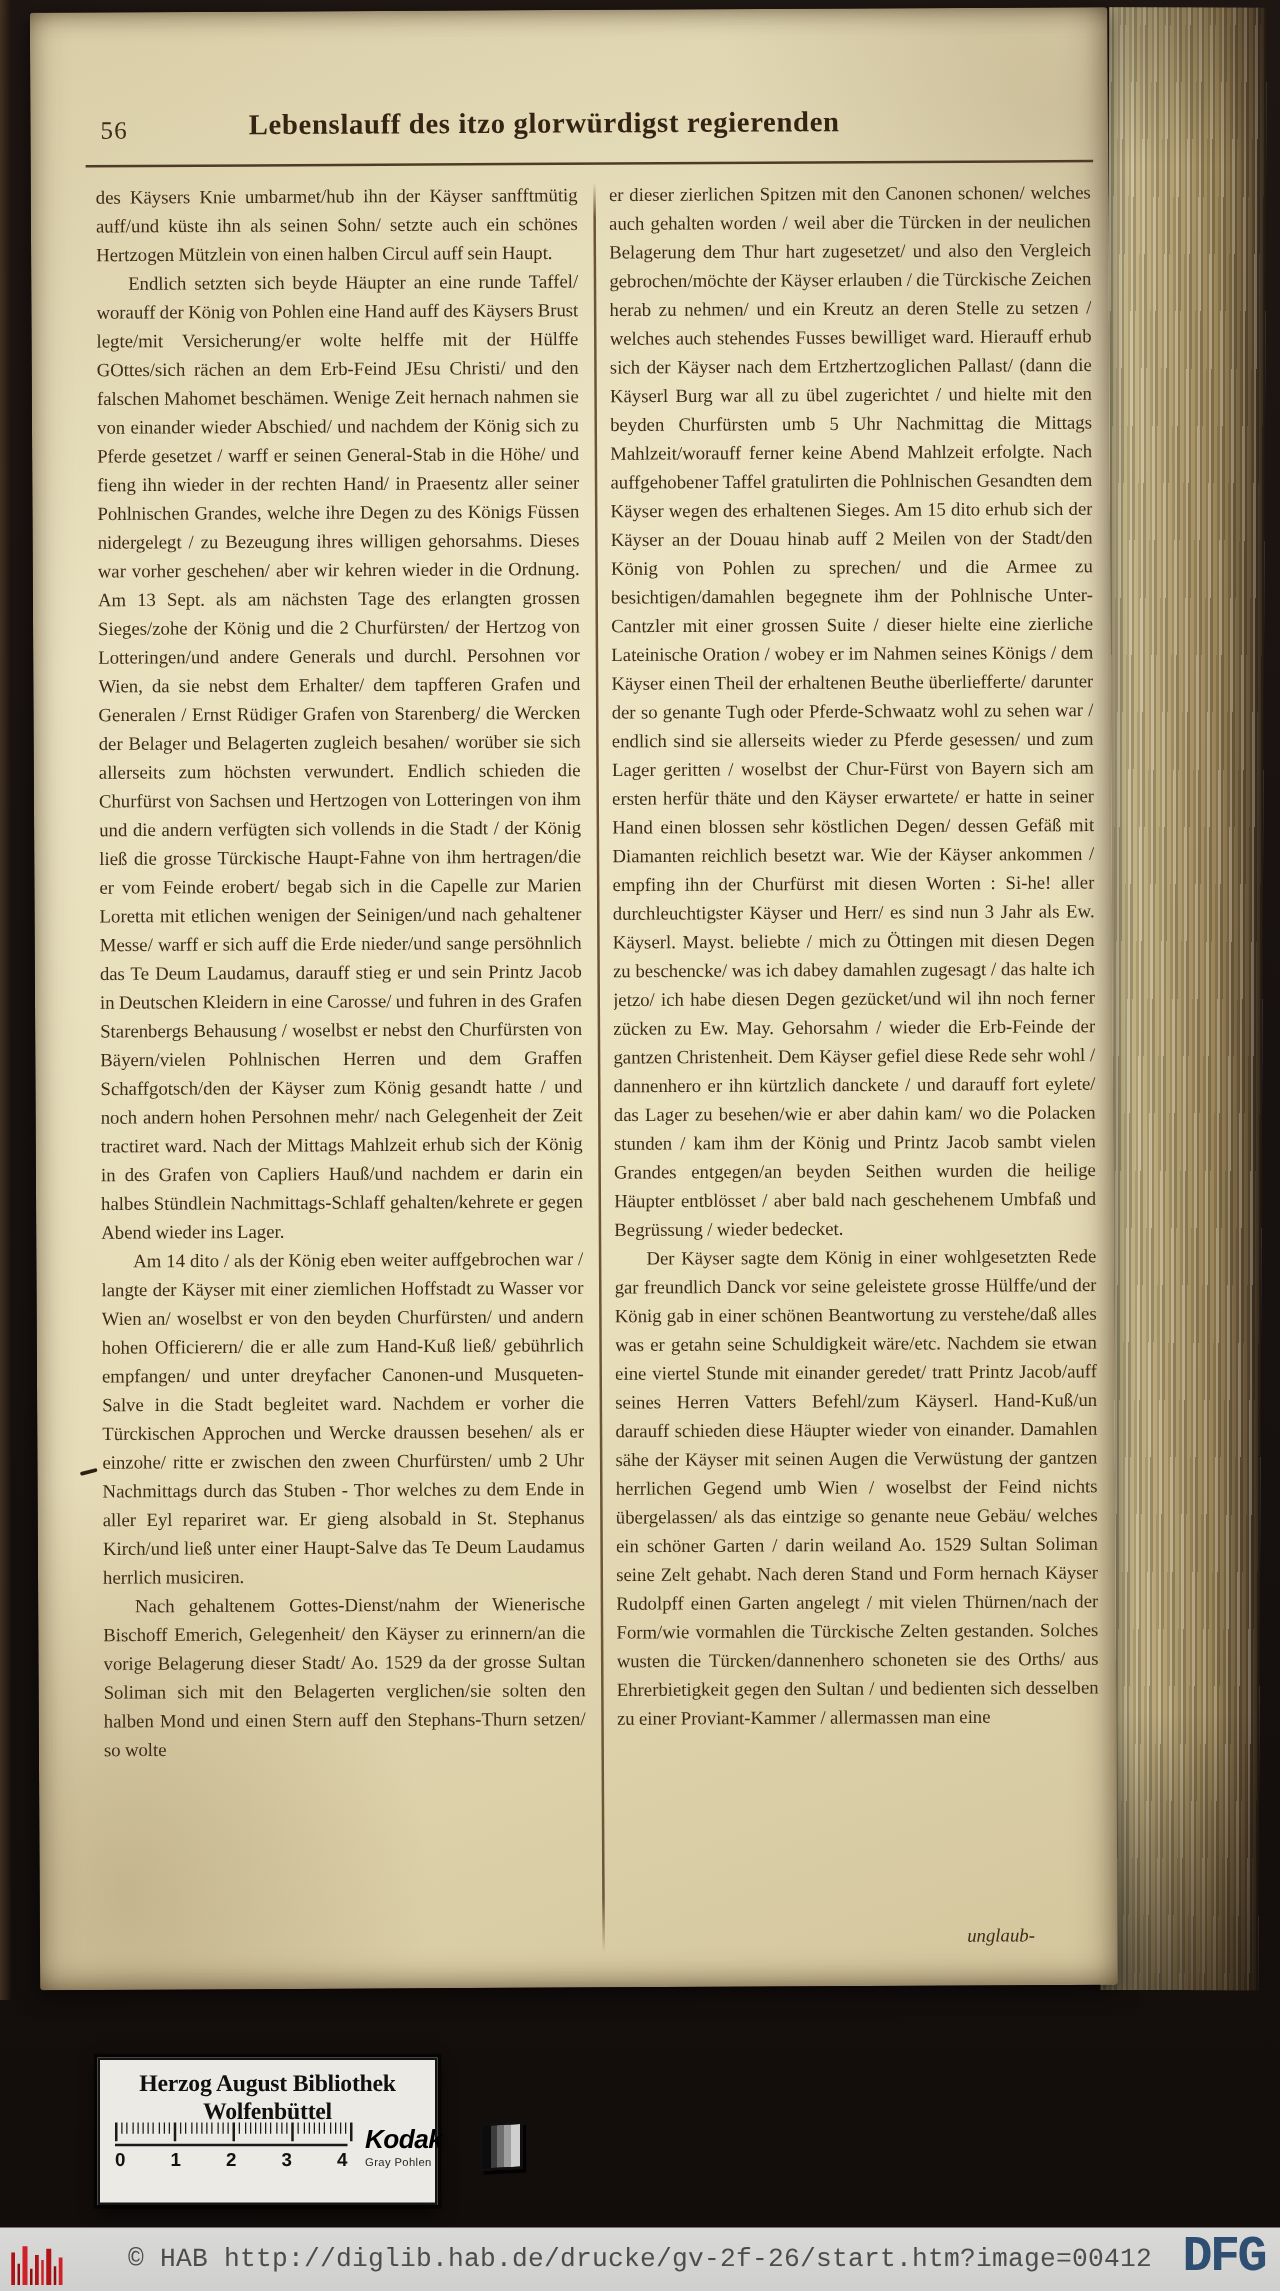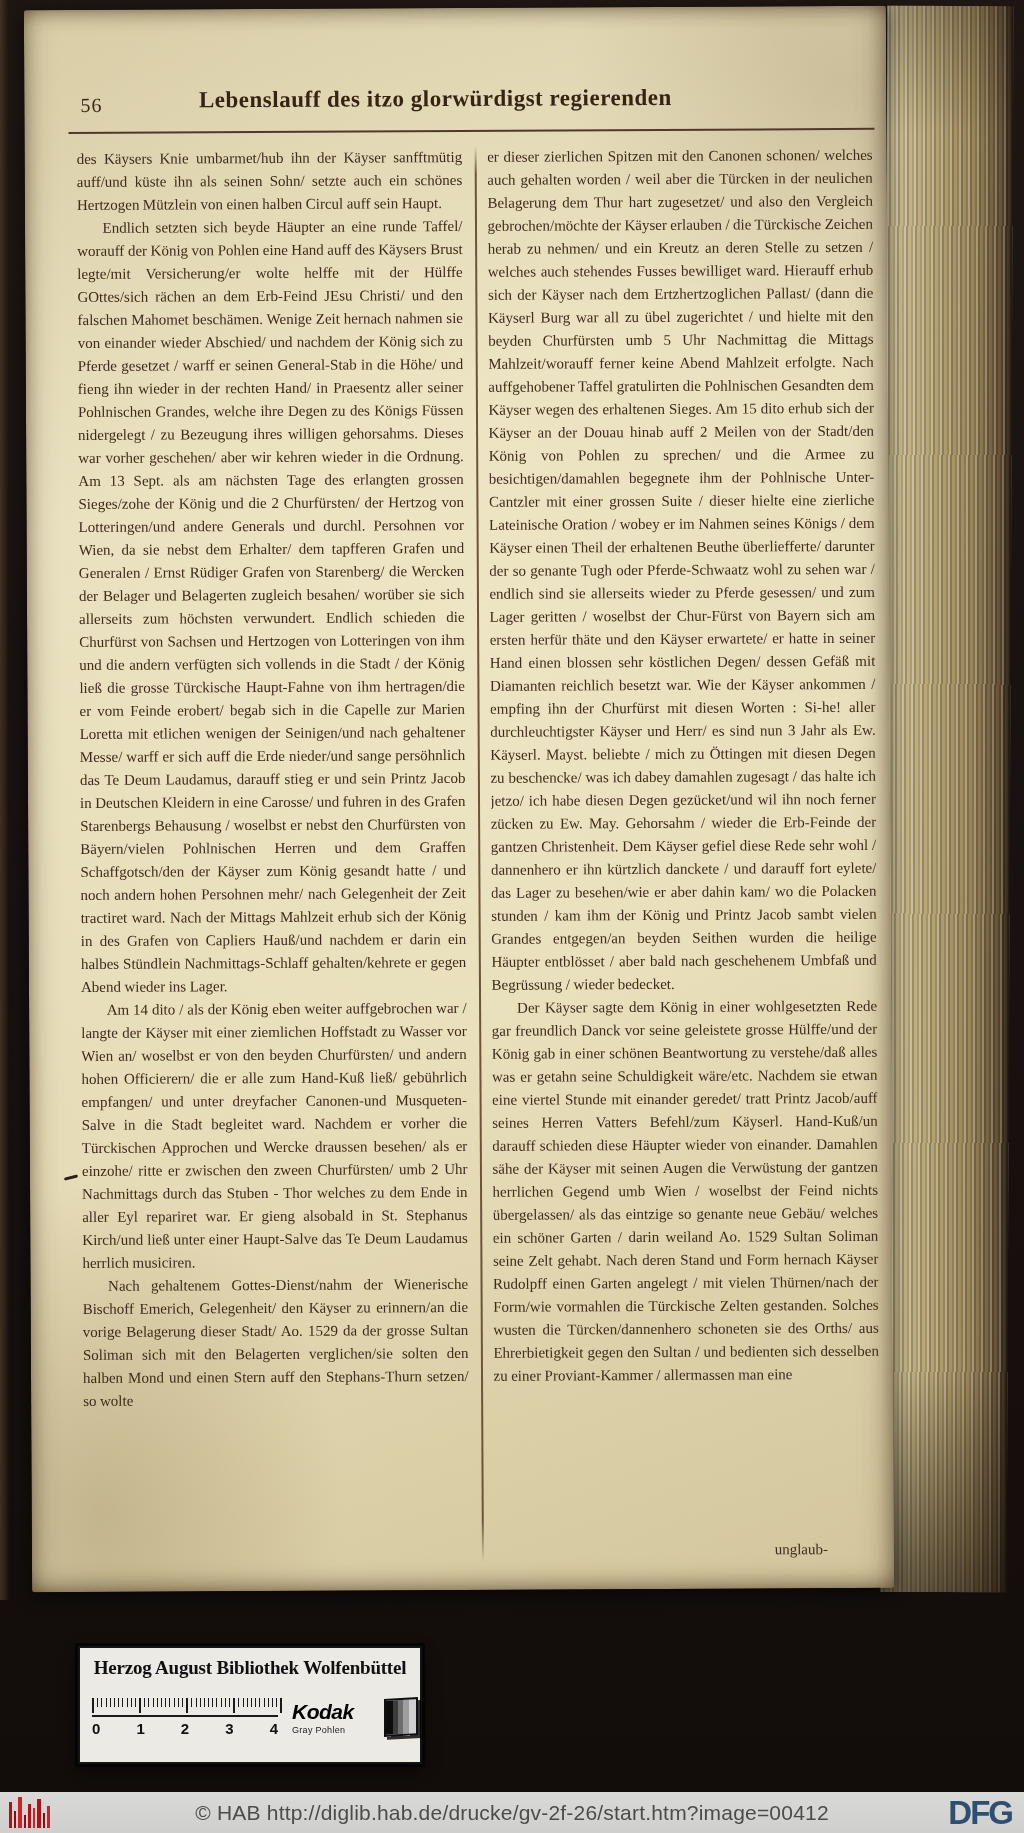--- a/index.html
+++ b/index.html
@@ -72,29 +72,29 @@
     color:#3e2b19; word-spacing:-.3px;
   }
   .col p{ margin:0; }
   .col p.indent{ text-indent:1.7em; }
   .col-divider{
     width:2px; background:linear-gradient(180deg, rgba(0,0,0,0), #6b5438 2%, #6b5438 97%, rgba(0,0,0,0));
     margin:0 11px 0 12px; height:1416px;
   }
   .catchword{
     position:absolute; right:66px; bottom:30px;
-    font-size:15px; color:#3e2b19;
+    font-size:15px; color:#3e2b19;font-style:italic;
   }
   .margin-mark{
     position:absolute; left:34px; top:1166px; width:14px; height:3px;
     background:#2e2114; transform:rotate(-14deg); border-radius:2px;
   }
   
   .calib-card{
-    position:absolute; left:78px; top:1646px; width:344px; height:118px;
+    position:absolute; left:78px; top:1646px; width:272px; height:118px;
     background:#eceae4;
     border:2px solid #141414;
     box-shadow:0 0 0 3px rgba(0,0,0,.55), 0 6px 14px rgba(0,0,0,.7);
     font-family:"Liberation Sans", sans-serif;
   }
   .calib-title{
     font-family:"Liberation Serif", serif;
     font-weight:bold; font-size:19px; color:#101010;
     text-align:center; margin-top:9px; letter-spacing:-.2px;
   }
@@ -116,39 +116,39 @@
   .gray-wedge{
     position:absolute; left:292px; top:6px; width:34px; height:38px;
     background:
       linear-gradient(90deg,#0c0c0c 0 22%, #3c3c3c 22% 40%, #6e6e6e 40% 58%, #9e9e9e 58% 76%, #cfcfcf 76% 100%);
     border:2px solid #101010;
     box-shadow:3px 3px 0 rgba(0,0,0,.8);
     transform:skewY(-3deg);
   }
   
   .footer-bar{
-    position:absolute; left:0; right:0; bottom:0; height:41px;
+    position:absolute; left:0; right:0; bottom:0; height:51px;
     background:linear-gradient(180deg,#d9d9d7,#cfcfcd);
-    font-family:Liberation Sans, sans-serif;
+    font-family:Liberation Mono, monospace;
     text-align:right;
   }
   .color-bars{
     position:absolute; left:9px; bottom:5px; height:32px;
     display:flex; align-items:flex-end;
   }
   .cbar{ background:#b01218; margin-right:2px; }
   .cbar:nth-child(2n){ background:#8f0d12; }
   .cbar:nth-child(3n){ background:#d02028; }
   .footer-url{
     position:absolute; left:50%; top:50%; transform:translate(-50%,-50%);
     font-size:21px; color:#4c4c4c; letter-spacing:.2px; white-space:nowrap;
   }
   .dfg-logo{
     position:absolute; right:12px; top:2px;
-    font-size:33px; font-weight:bold; letter-spacing:-2px;
+    font-size:40px; font-weight:bold; letter-spacing:-2px;
     color:#2e4f72;
   }
 </style>
 </head>
 <body>
 
 <div class="scene">
 
   <div class="left-edge-strip"></div>
   <div class="fore-edge"></div>

